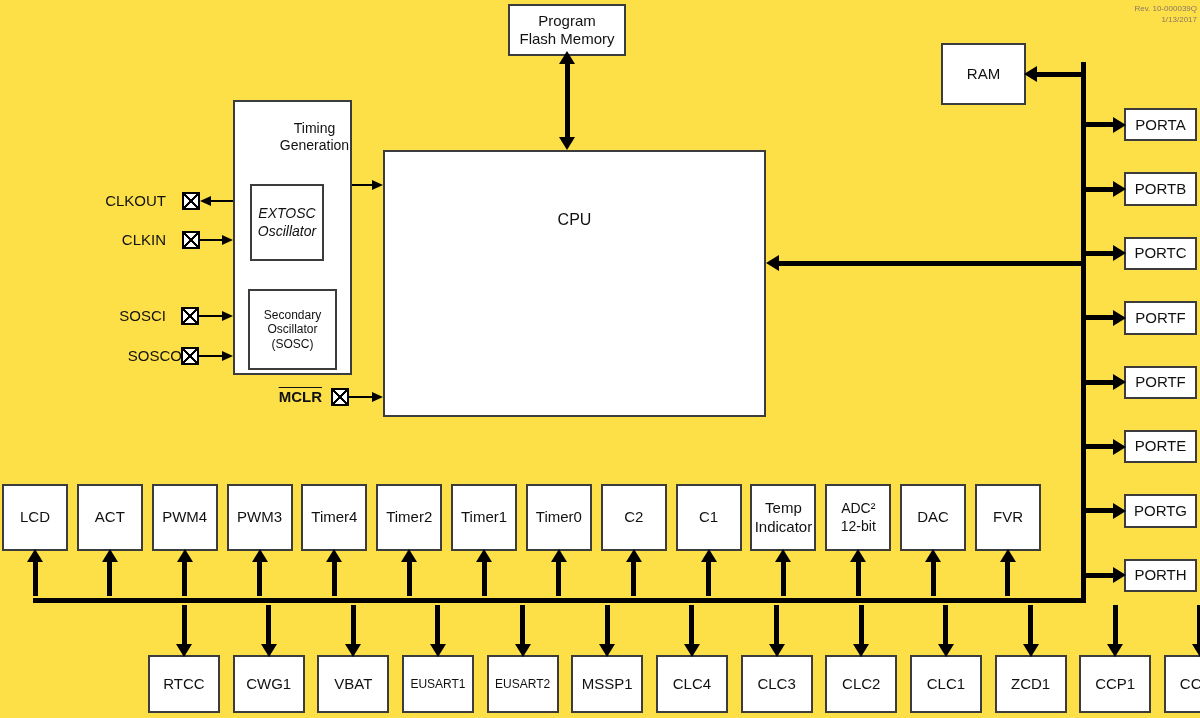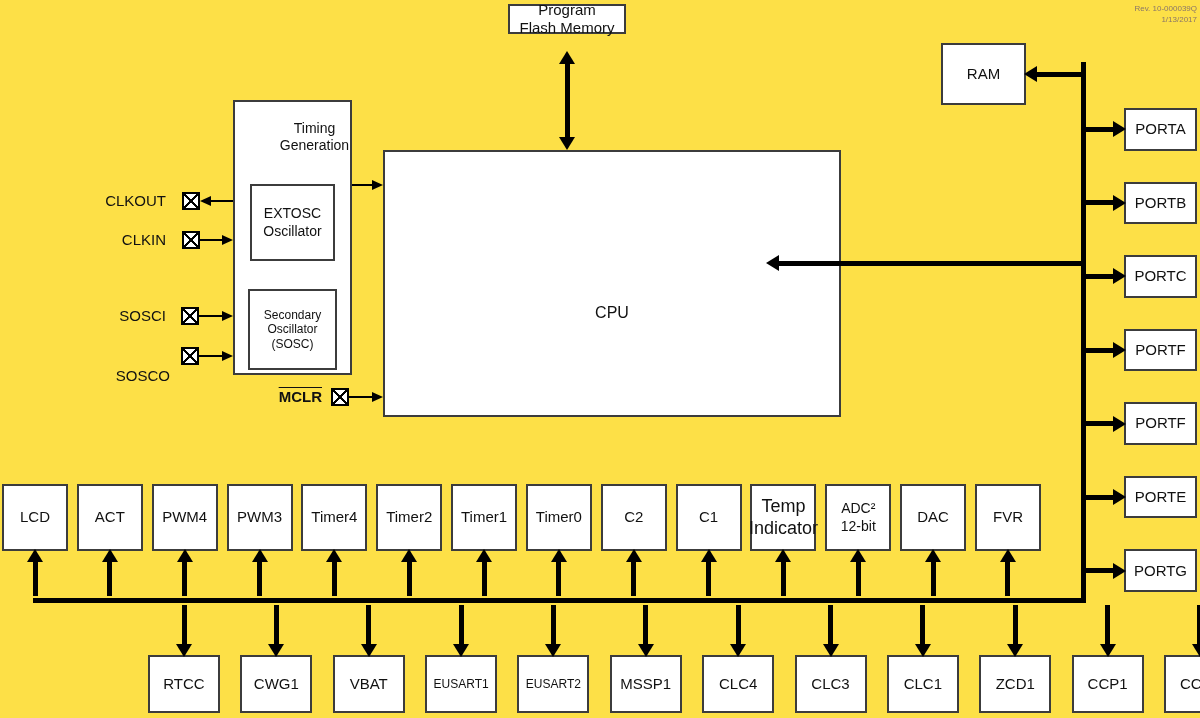--- a/index.html
+++ b/index.html
@@ -33,57 +33,57 @@
       linear-gradient(45deg,transparent 45%,#000 45%,#000 55%,transparent 55%),
       linear-gradient(-45deg,transparent 45%,#000 45%,#000 55%,transparent 55%);}
   .pinlabel{position:absolute;font-size:15px;line-height:16px;text-align:right;}
   
   .row{position:absolute;display:flex;justify-content:space-between;}
   .row .box{position:relative;}
   .mid{width:66px;height:67px;font-size:15px;}
   .bot{width:72px;height:58px;font-size:15px;}
   .port{width:73px;height:48px;font-size:15px;position:relative;margin-top:31px;}
   .sm{font-size:12px;}
-  .sm2{font-size:18px;}
+  .sm2{font-size:15px;}
   .arr-up{position:absolute;left:50%;top:100%;transform:translateX(-50%);height:47px;display:flex;flex-direction:column;align-items:center;}
   .arr-down{position:absolute;left:50%;bottom:100%;transform:translateX(-50%);height:52px;display:flex;flex-direction:column;align-items:center;}
   .arr-port{position:absolute;right:100%;top:50%;transform:translateY(-50%);width:40px;height:16px;display:flex;align-items:center;}
   .arr-ram{position:absolute;left:100%;top:50%;transform:translateY(-50%);width:57px;height:16px;display:flex;align-items:center;}
   .rev{position:absolute;top:4px;right:3px;text-align:right;font-size:8px;line-height:1.35;color:#8a7668;}
   .overline{text-decoration:overline;}
 </style>
 </head>
 <body>
 
 <div class="stage">
 
   <div class="rev">
     <div>Rev. 10-000039Q</div>
     <div>1/13/2017</div>
   </div>
 
-  <div class="box" style="left:508px;top:4px;width:118px;height:30px;font-size:15px;">
+  <div class="box" style="left:508px;top:4px;width:118px;height:52px;font-size:15px;">
     <div class="lbl">Program
 Flash Memory</div>
   </div>
 
   <div class="arrow col" style="left:559px;top:51px;width:16px;height:99px;">
     <div class="tri-up"></div>
     <div class="shaft-v"></div>
     <div class="tri-down"></div>
   </div>
 
-  <div class="box" style="left:383px;top:150px;width:458px;height:267px;align-items:center;">
+  <div class="box" style="left:383px;top:150px;width:383px;height:267px;align-items:flex-start;">
     <div class="lbl" style="font-size:16px;margin-top:58px;">CPU</div>
   </div>
 
   <div class="box" style="left:233px;top:100px;width:119px;height:275px;align-items:flex-start;padding-left:44px;">
     <div class="lbl" style="font-size:14px;margin-top:18px;">Timing
 Generation</div>
-    <div class="box" style="left:15px;top:82px;width:85px;height:77px;font-size:14px;border-width:2px;">
+    <div class="box" style="left:15px;top:82px;width:74px;height:77px;font-size:14px;border-width:2px;font-style:italic;">
       <div class="lbl">EXTOSC
 Oscillator</div>
     </div>
     <div class="box" style="left:13px;top:187px;width:89px;height:81px;font-size:12px;">
       <div class="lbl">Secondary
 Oscillator
 (SOSC)</div>
     </div>
   </div>
 
@@ -106,21 +106,21 @@
     <div class="tri-right-sm"></div>
   </div>
 
   <div class="pinlabel" style="left:0;top:308px;width:166px;">SOSCI</div>
   <div class="pin" style="left:181px;top:307px;"></div>
   <div class="arrow" style="left:199px;top:311px;width:34px;height:10px;">
     <div class="shaft-h-thin"></div>
     <div class="tri-right-sm"></div>
   </div>
 
-  <div class="pinlabel" style="left:4px;top:348px;width:166px;margin-top:20px;">SOSCO</div>
+  <div class="pinlabel" style="left:16px;top:348px;width:166px;">SOSCO</div>
   <div class="pin" style="left:181px;top:347px;"></div>
   <div class="arrow" style="left:199px;top:351px;width:34px;height:10px;">
     <div class="shaft-h-thin"></div>
     <div class="tri-right-sm"></div>
   </div>
 
   <div class="pinlabel overline" style="left:230px;top:389px;width:92px;font-weight:bold;">MCLR</div>
   <div class="pin" style="left:331px;top:388px;"></div>
   <div class="arrow" style="left:349px;top:392px;width:34px;height:10px;">
     <div class="shaft-h-thin"></div>
@@ -186,20 +186,27 @@
           <div class="tri-right"></div>
         </div>
     </div>
     <div class="box port">
       <div class="lbl">PORTG</div>
       <div class="arr-port">
           <div class="shaft-h"></div>
           <div class="tri-right"></div>
         </div>
     </div>
+    <div class="box port">
+      <div class="lbl">PORTH</div>
+      <div class="arr-port">
+          <div class="shaft-h"></div>
+          <div class="tri-right"></div>
+        </div>
+    </div>
   </div>
 
   <div class="row" style="left:2px;top:484px;width:1039px;height:67px;">
     <div class="box mid">
       <div class="lbl">LCD</div>
       <div class="arr-up">
           <div class="tri-up"></div>
           <div class="shaft-v"></div>
         </div>
     </div>
@@ -349,20 +356,27 @@
         </div>
     </div>
     <div class="box bot">
       <div class="lbl">CLC3</div>
       <div class="arr-down">
           <div class="shaft-v"></div>
           <div class="tri-down"></div>
         </div>
     </div>
     <div class="box bot">
+      <div class="lbl">CLC2</div>
+      <div class="arr-down">
+          <div class="shaft-v"></div>
+          <div class="tri-down"></div>
+        </div>
+    </div>
+    <div class="box bot">
       <div class="lbl">CLC1</div>
       <div class="arr-down">
           <div class="shaft-v"></div>
           <div class="tri-down"></div>
         </div>
     </div>
     <div class="box bot">
       <div class="lbl">ZCD1</div>
       <div class="arr-down">
           <div class="shaft-v"></div>

